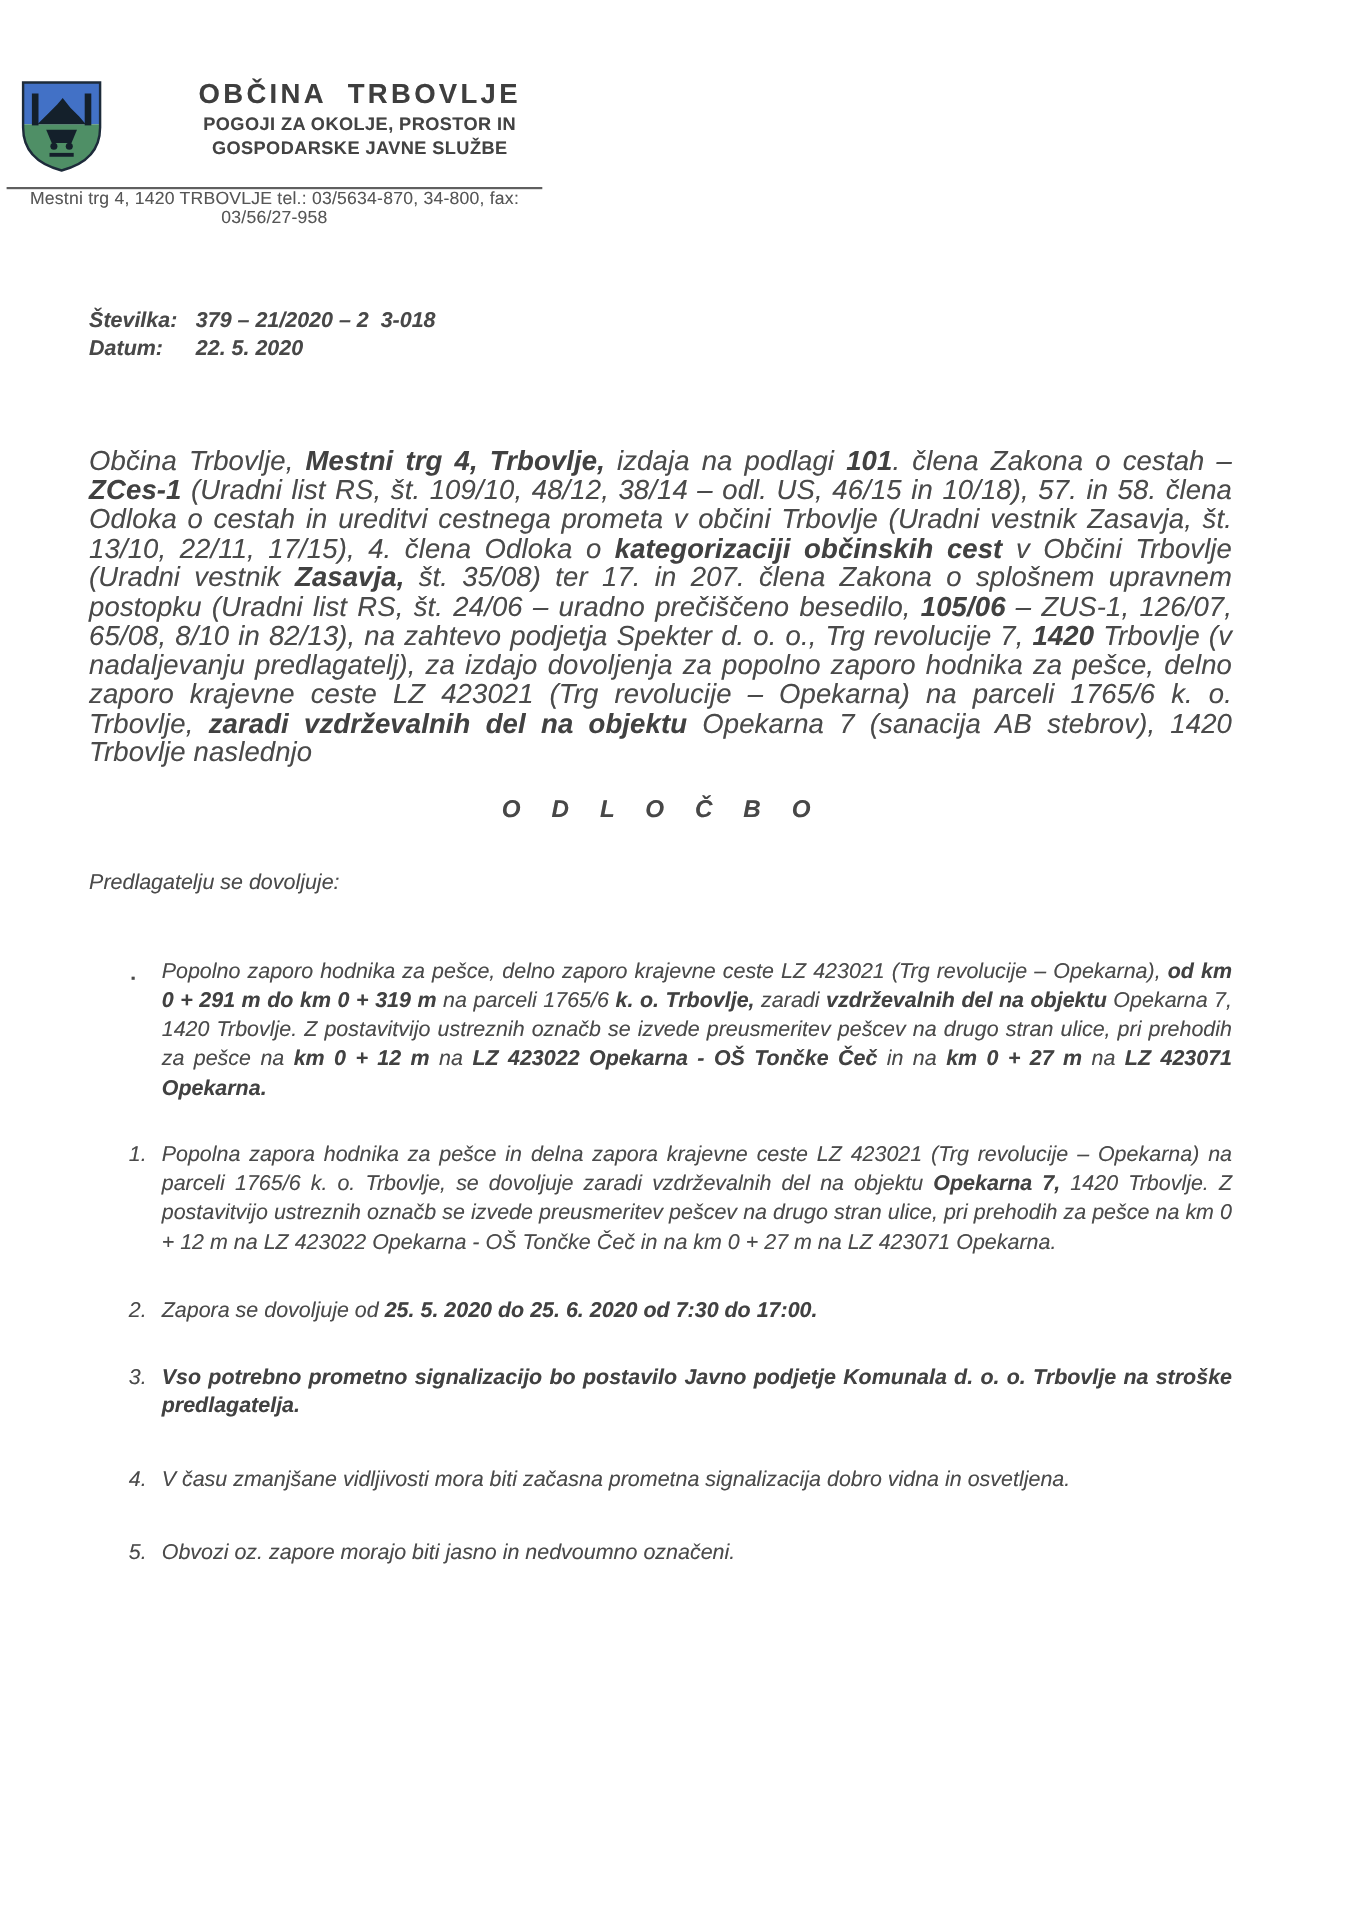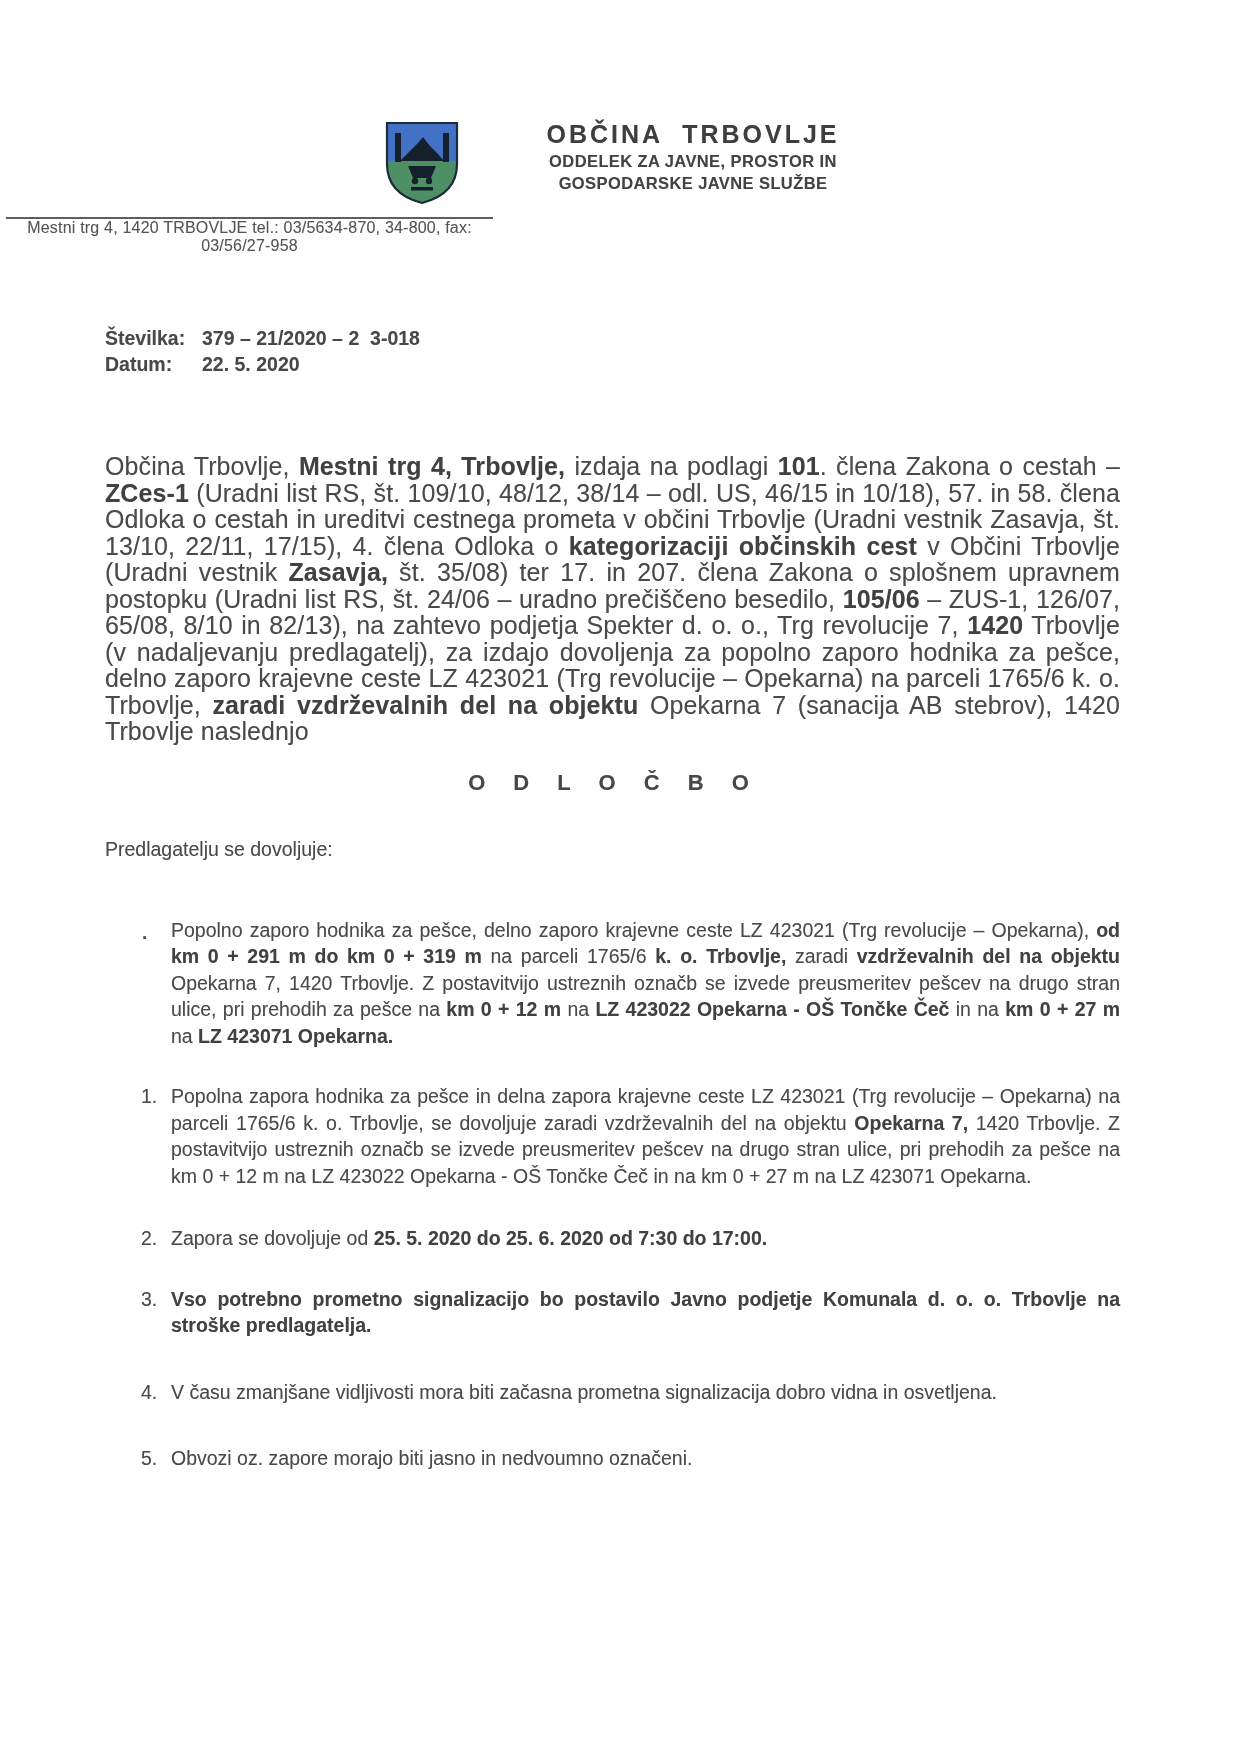--- a/index.html
+++ b/index.html
@@ -10,29 +10,29 @@
   .page {
     position: relative;
     width: 1239px;
     height: 1752px;
     background: #ffffff;
     font-family: "Liberation Sans", sans-serif;
     color: #4a4a4a;
     overflow: hidden;
   }
   .content {
-    padding: 0 119px 0 105px;
+    padding: 0 119px 0 81px;
+    font-style: italic;
   }
   
   .letterhead {
-    padding-top: 120px;
+    padding-top: 72px;
     margin-left: 17px;
     display: flex;
     align-items: flex-start;
-    justify-content: center;
   }
   .logo-box {
     width: 80px;
     flex: 0 0 80px;
   }
   .head-text {
     margin-left: 50px;
     width: 360px;
     text-align: center;
   }
@@ -153,21 +153,21 @@
           <path d="M25,46 L53,46 L48,58 L30,58 Z" fill="#14202b"></path>
           <circle cx="32" cy="61" r="3.2" fill="#14202b"></circle>
           <circle cx="46" cy="61" r="3.2" fill="#14202b"></circle>
           <rect x="28" y="67" width="22" height="3.5" fill="#14202b"></rect>
         </g>
         <path d="M4,3 H74 V44 Q74,74 39,83 Q4,74 4,44 Z" fill="none" stroke-width="2.2" stroke="#1d2b3a"></path>
       </svg>
     </div>
     <div class="head-text">
       <div class="org-name">OBČINA TRBOVLJE</div>
-      <div class="dept">ODDELEK ZA JAVNE, PROSTOR IN</div>
+      <div class="dept">POGOJI ZA OKOLJE, PROSTOR IN</div>
       <div class="dept">GOSPODARSKE JAVNE SLUŽBE</div>
     </div>
   </header>
   <div class="rule-wrap">
     <span class="address">Mestni trg 4, 1420 TRBOVLJE  tel.: 03/5634-870, 34-800, fax: 03/56/27-958</span>
   </div>
 
   <div class="content">
 
     <div class="meta">

